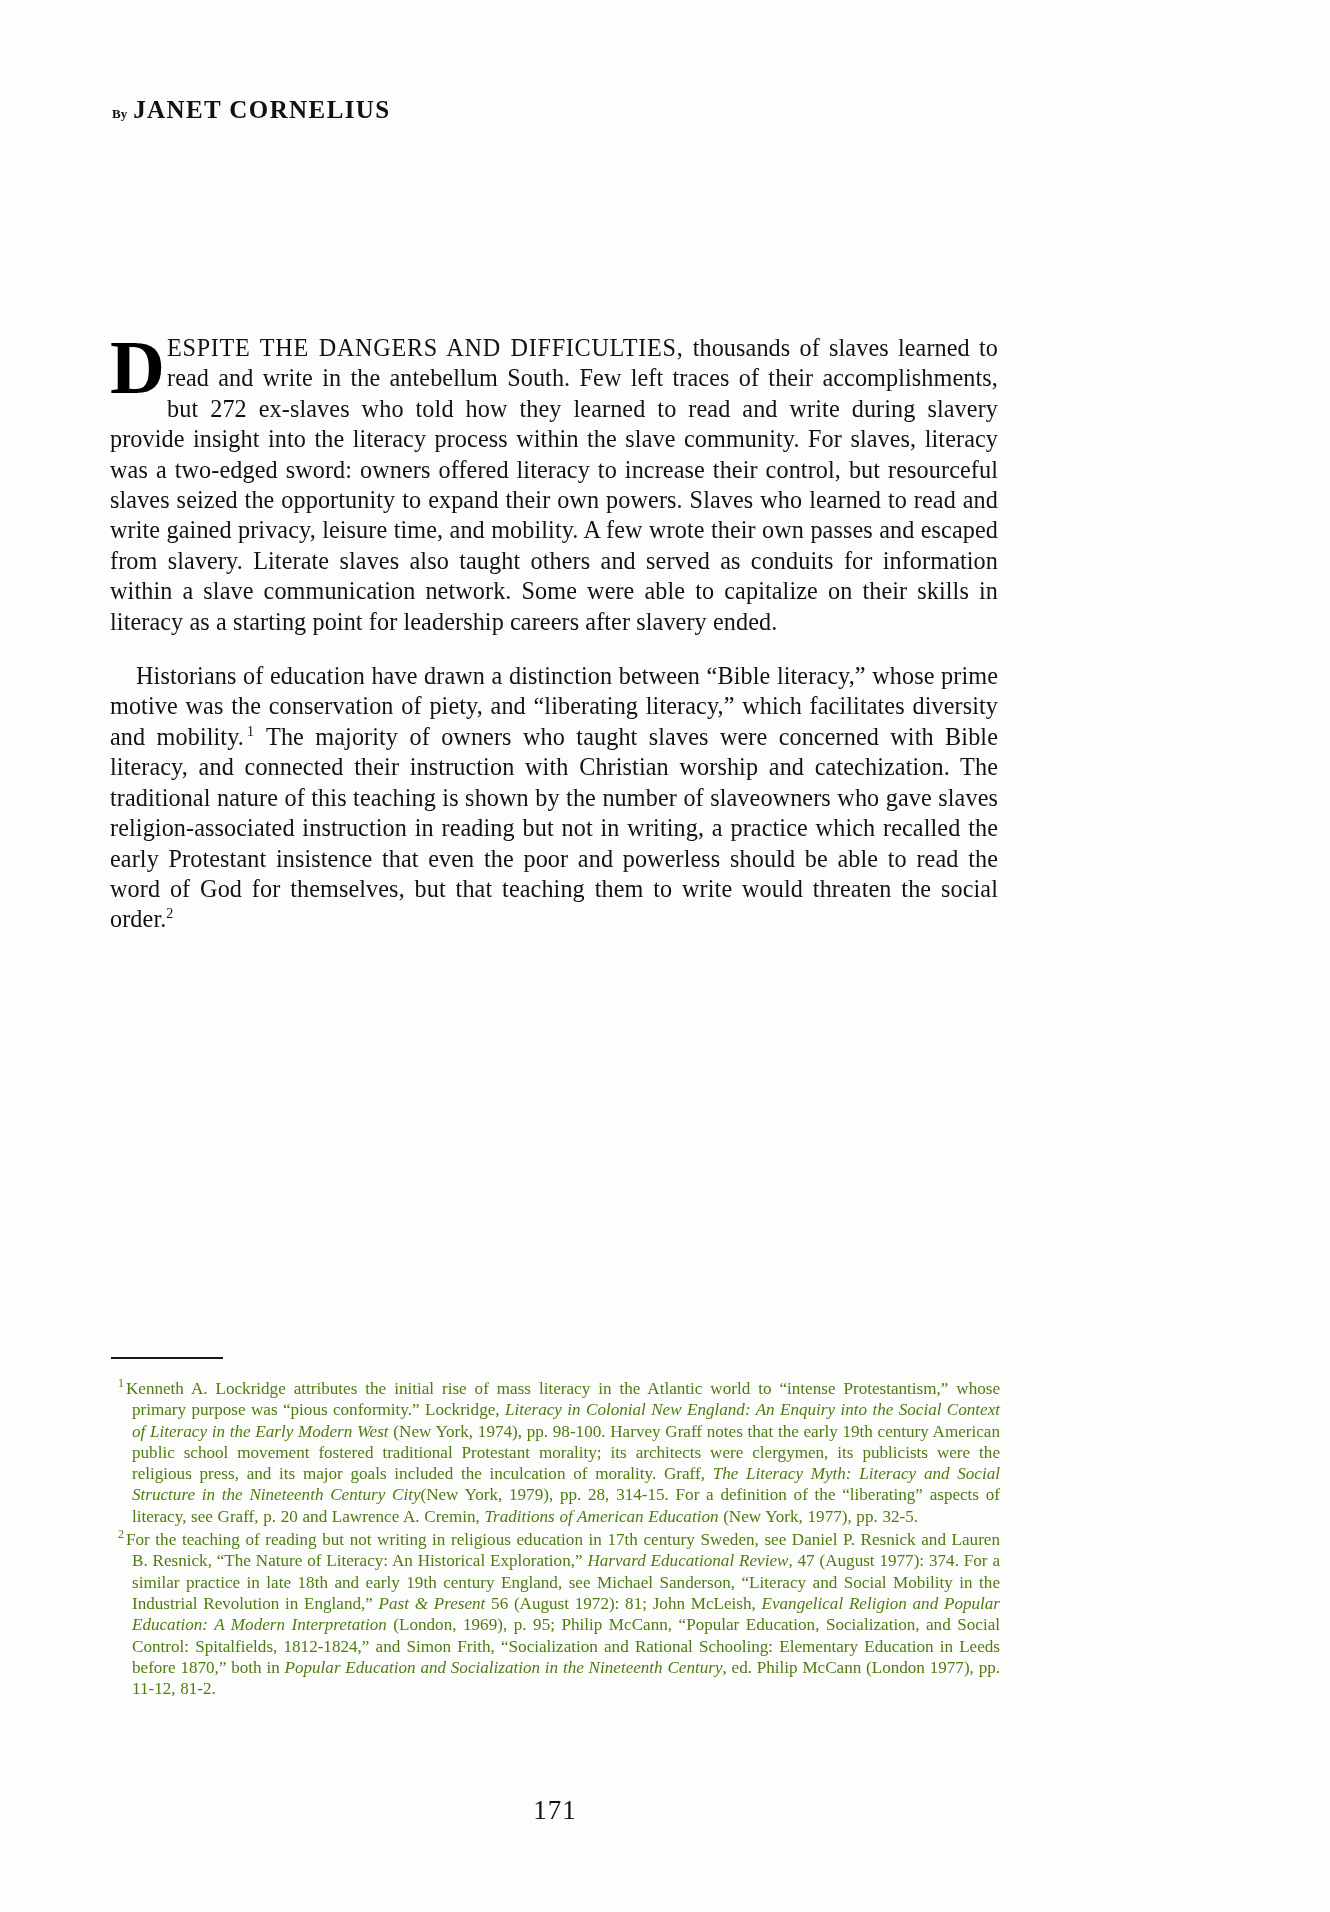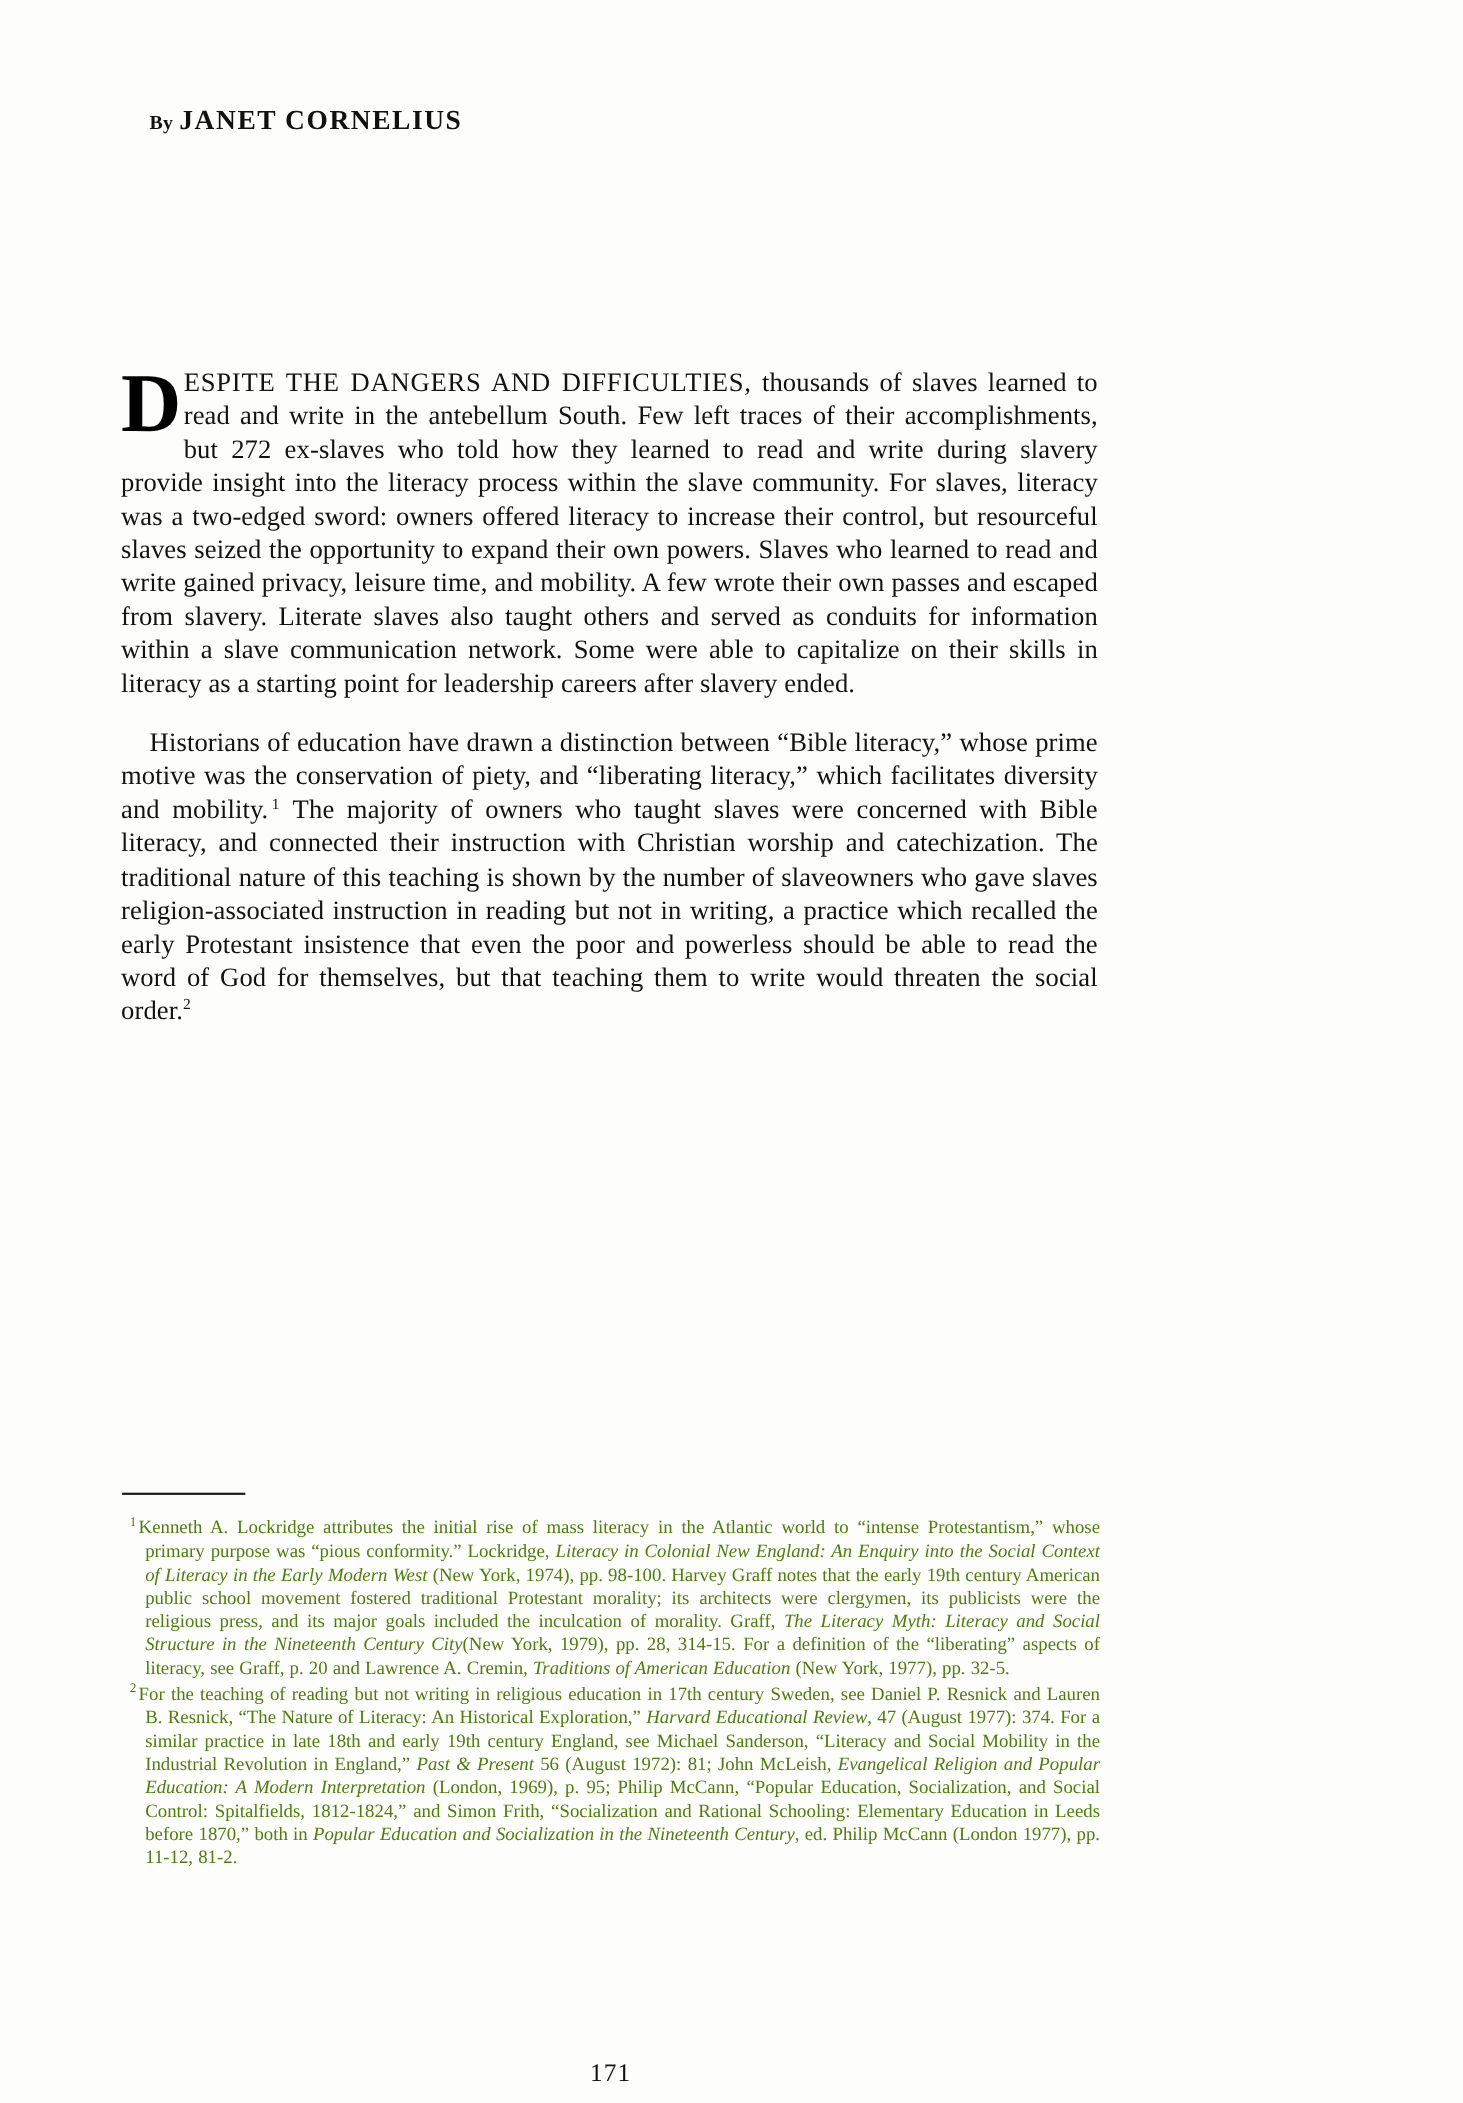--- a/index.html
+++ b/index.html
@@ -27,23 +27,22 @@
     position: absolute;
     left: 112px;
     top: 96px;
     font-family: "Liberation Serif", "DejaVu Serif", serif;
     font-weight: bold;
     font-size: 20px;
     letter-spacing: 0.6px;
     color: #111;
   }
   .byline .by-word {
-    font-size: 18px;
+    font-size: 13px;
     letter-spacing: 0.2px;
-    margin-left: 24px;
   }
   .byline .author-name {
     font-size: 25px;
     letter-spacing: 1.4px;
   }
 
   
   .title-block {
     position: absolute;
     left: 110px;
@@ -137,25 +136,25 @@
     font-size: 12px;
     vertical-align: super;
     line-height: 0;
     padding-right: 2px;
   }
 
   
   .folio {
     position: absolute;
     left: 110px;
-    top: 1872px;
+    top: 1795px;
     width: 890px;
     text-align: center;
     font-family: "Liberation Serif", "DejaVu Serif", serif;
-    font-size: 23px;
+    font-size: 27px;
     letter-spacing: 1px;
     color: #111;
   }
 </style>
 </head>
 <body>
 
 <div class="page">
 
   <div class="byline">

